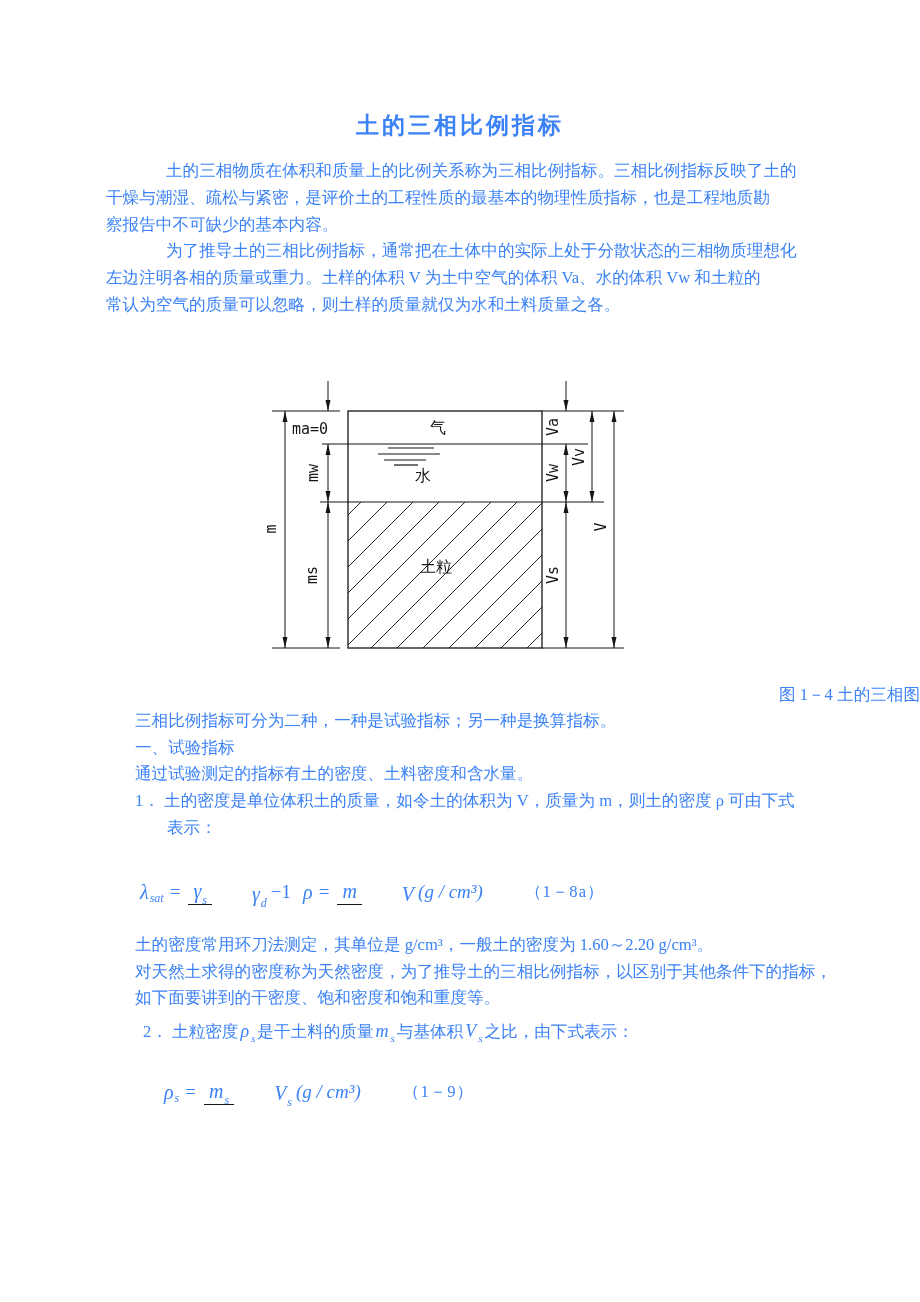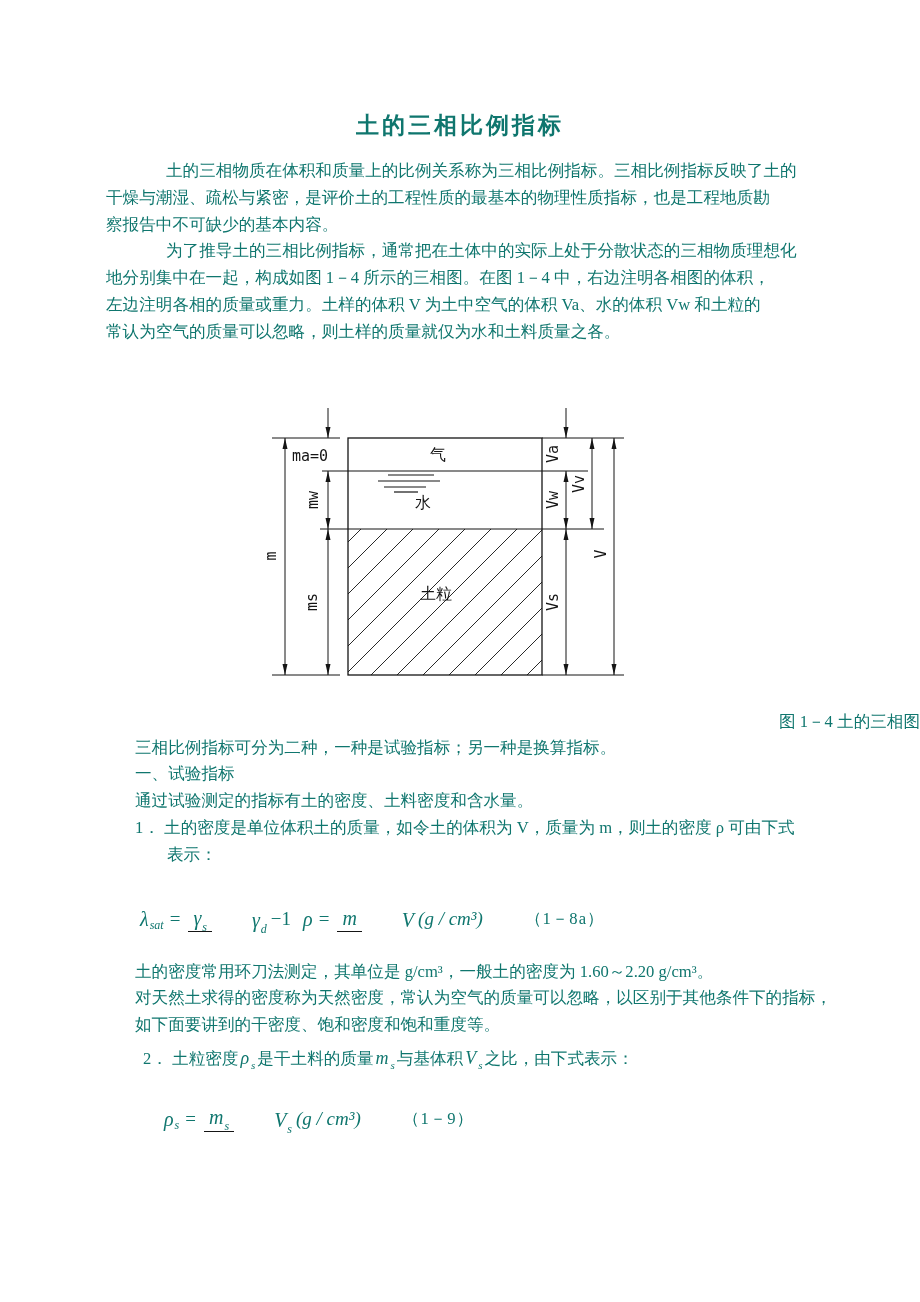--- a/index.html
+++ b/index.html
@@ -1,18 +1,18 @@
 <!DOCTYPE html>
 <html><head>
 <meta charset="utf-8">
 <style>
   html,body{margin:0;padding:0;background:#ffffff;}
   .page{
     position:relative;width:920px;height:1302px;background:#fff;
-    color:#0f766e;font-family:"Liberation Serif",serif;overflow:hidden;
+    color:#3b82f6;font-family:"Liberation Serif",serif;overflow:hidden;
   }
   .doc-title{
     margin:0;padding-top:110px;text-align:center;
     font-size:23px;font-weight:bold;letter-spacing:3px;line-height:32px;
   }
   .para-block{margin:16px 0 0 106px;width:695px;font-size:16.6px;line-height:26.8px;}
   .pline{white-space:nowrap;}
   .pline.indent{text-indent:60px;}
   .figure-svg{display:block;margin:50px 0 0 260px;}
   .fig-caption{margin-top:7px;text-align:right;font-size:16.6px;line-height:27px;}
@@ -45,21 +45,20 @@
 
 <div class="page">
 
   <h1 class="doc-title">土的三相比例指标</h1>
 
   <div class="para-block">
     <div class="pline indent">土的三相物质在体积和质量上的比例关系称为三相比例指标。三相比例指标反映了土的</div>
     <div class="pline">干燥与潮湿、疏松与紧密，是评价土的工程性质的最基本的物理性质指标，也是工程地质勘</div>
     <div class="pline">察报告中不可缺少的基本内容。</div>
     <div class="pline indent">为了推导土的三相比例指标，通常把在土体中的实际上处于分散状态的三相物质理想化</div>
-    <div class="pline">地分别集中在一起，构成如图 1－4 所示的三相图。在图 1－4 中，右边注明各相图的体积，</div>
     <div class="pline">左边注明各相的质量或重力。土样的体积 V 为土中空气的体积 Va、水的体积 Vw 和土粒的</div>
     <div class="pline">常认为空气的质量可以忽略，则土样的质量就仅为水和土料质量之各。</div>
   </div>
 
   <svg class="figure-svg" width="400" height="305" viewBox="0 0 400 305" xmlns="http://www.w3.org/2000/svg">
     <defs>
       <pattern id="hatch" width="26" height="26" patternUnits="userSpaceOnUse">
         <path d="M0 26 L26 0" stroke="#2a2a2a" stroke-width="1" fill="none"></path>
         <path d="M-6 6 L6 -6" stroke="#2a2a2a" stroke-width="1" fill="none"></path>
         <path d="M20 32 L32 20" stroke="#2a2a2a" stroke-width="1" fill="none"></path>
@@ -155,21 +154,21 @@
       <span class="mop">=</span>
       <span class="frac">
         <span class="fn"><span class="mv">m</span></span>
         <span class="fd"><span class="mv">V</span></span>
       </span>
       <span class="munit">(g / cm³)</span>
       <span class="eqtag">（1－8a）</span>
     </div>
 
     <div class="lline">土的密度常用环刀法测定，其单位是 g/cm³，一般土的密度为 1.60～2.20 g/cm³。</div>
-    <div class="lline">对天然土求得的密度称为天然密度，常认为空气的质量可以忽略，以区别于其他条件下的指标，</div>
+    <div class="lline">对天然土求得的密度称为天然密度，为了推导土的三相比例指标，以区别于其他条件下的指标，</div>
     <div class="lline">如下面要讲到的干密度、饱和密度和饱和重度等。</div>
 
     <div class="item2-line">
       <span>2． 土粒密度</span><span class="iv">ρ</span><span class="is">s</span><span>是干土料的质量</span><span class="iv">m</span><span class="is">s</span><span>与基体积</span><span class="iv">V</span><span class="is">s</span><span>之比，由下式表示：</span>
     </div>
 
     <div class="formula f2">
       <span class="mv">ρ</span>
         <span class="msub">s</span>
       <span class="mop">=</span>

